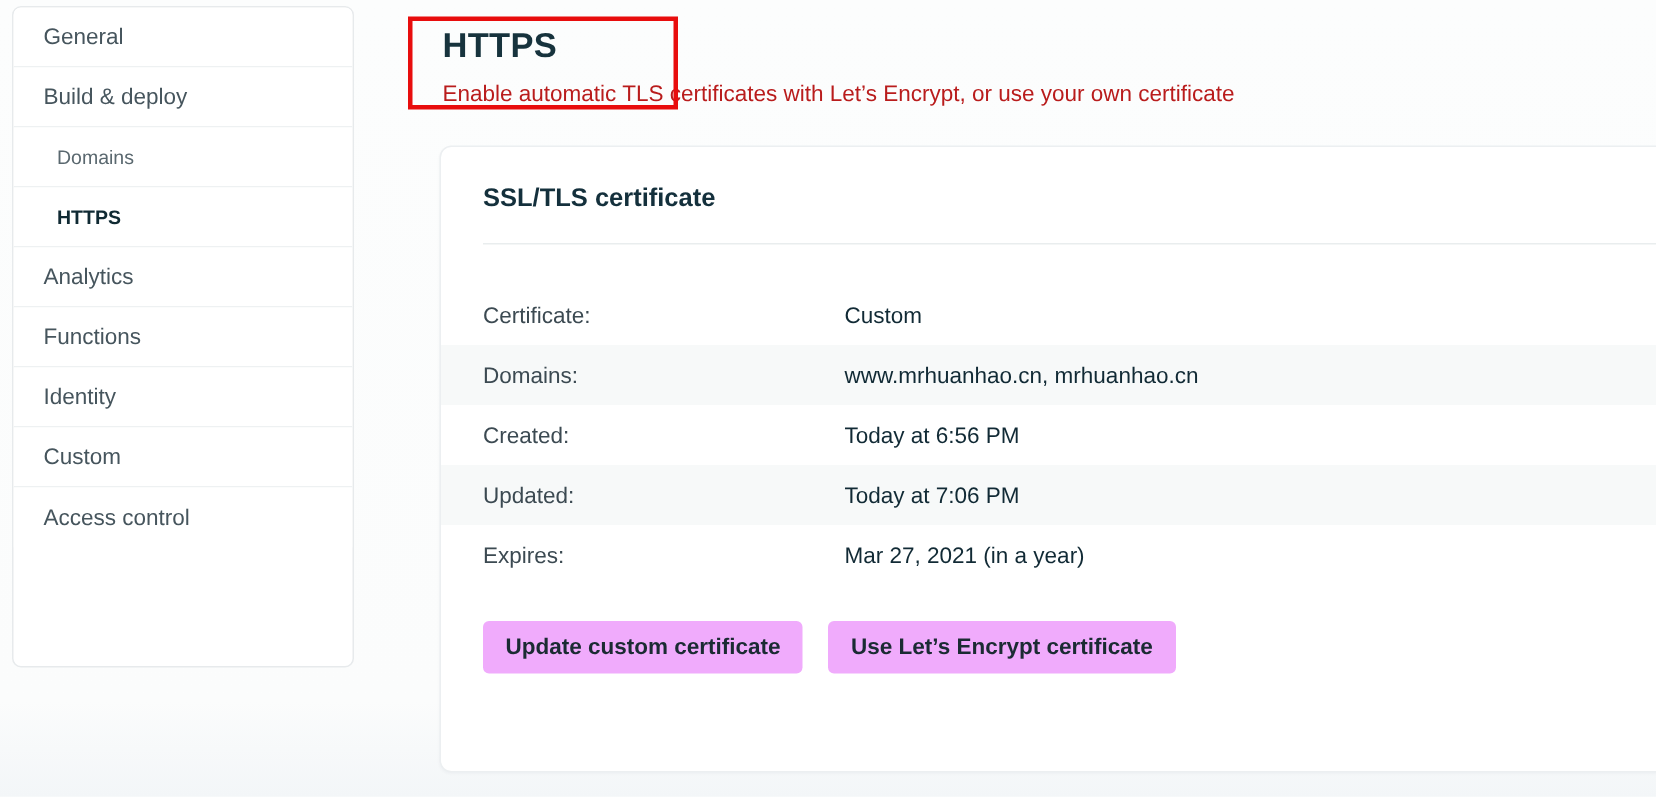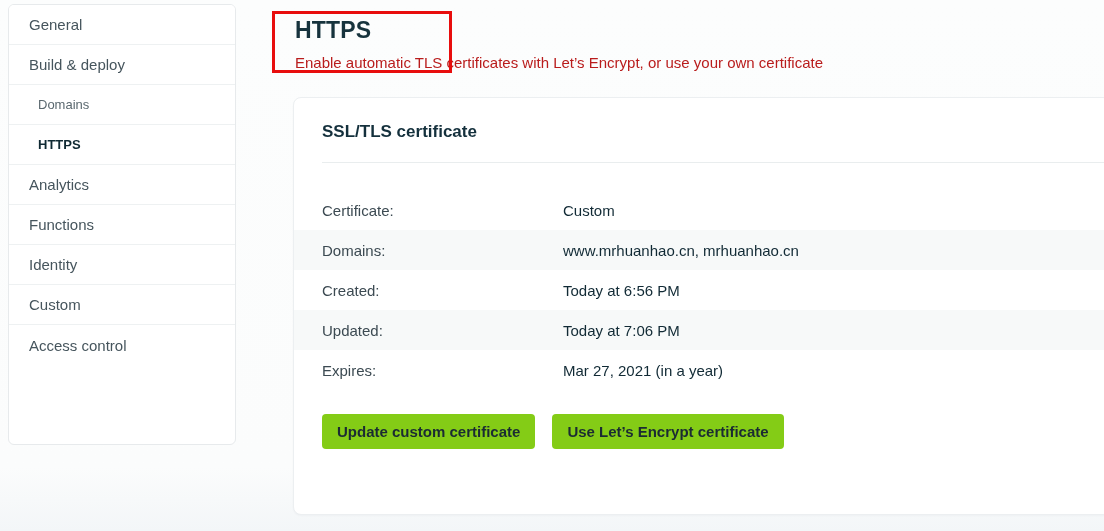--- a/index.html
+++ b/index.html
@@ -103,21 +103,21 @@
   }
   .detail-value {
     font-size: 15px; font-weight: normal; color: #112a35;
   }
 
   .button-row {
     margin: 24px 28px 0 28px;
     display: flex; gap: 17px;
   }
   .btn {
-    background: #84cc16;
+    background: #f0abfc;
     border: none;
     border-radius: 4px;
     padding: 9px 15px;
     font-family: "Liberation Sans", "DejaVu Sans", sans-serif;
     font-size: 15px; font-weight: bold; color: #1b2b33;
     cursor: pointer;
     white-space: nowrap;
   }
 </style>
 </head>

